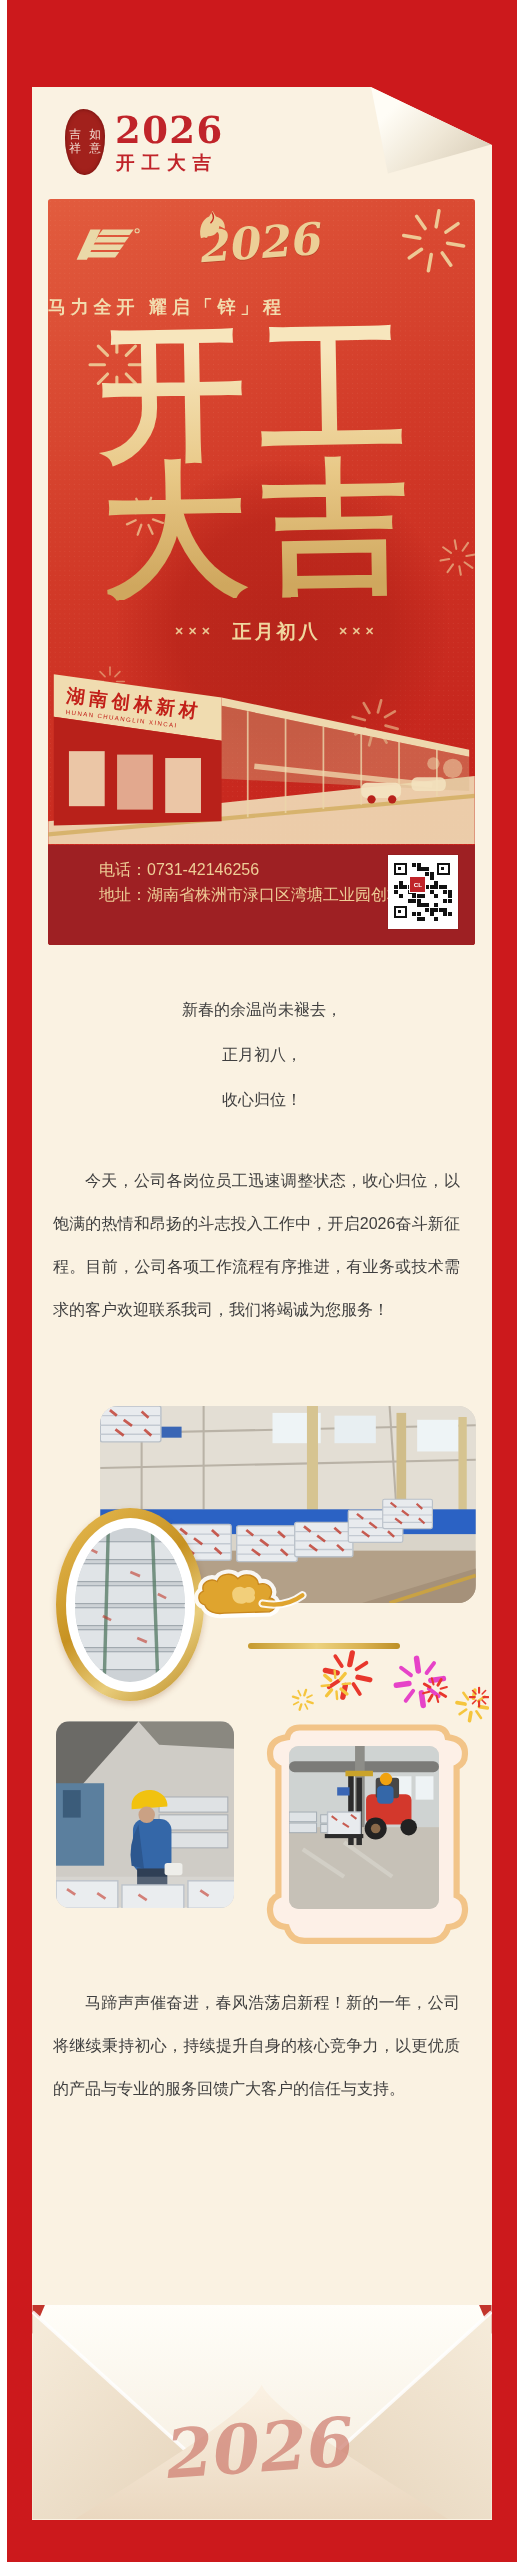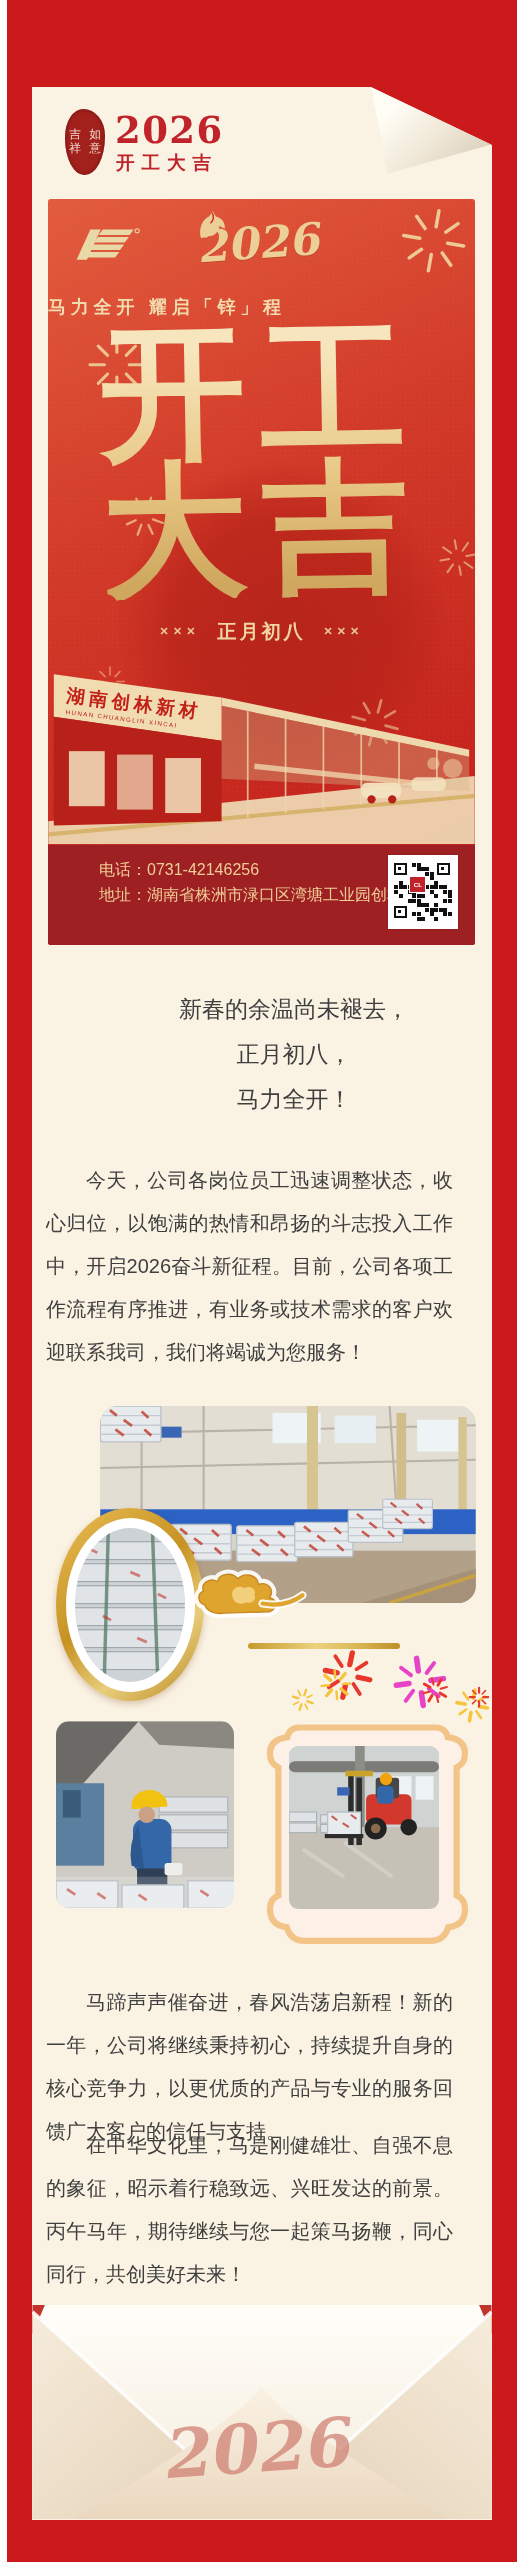--- a/index.html
+++ b/index.html
@@ -33,37 +33,37 @@
   #year-script{left:0;top:18px;width:427px;text-align:center;
      font-family:"DejaVu Serif","Liberation Serif",serif;font-style:italic;font-weight:bold;
      font-size:44px;color:#eccf97;transform:rotate(-4deg);text-shadow:0 0.7px 0 rgba(120,40,10,.35);}
   #slogan{left:0;top:96px;width:427px;font-size:18px;font-weight:700;
      color:#f2dcae;letter-spacing:4.8px;}
   #headline{left:0;top:123px;width:427px;text-align:center;font-weight:900;
      font-size:146px;line-height:138px;letter-spacing:15px;
      background:linear-gradient(180deg,#f7e6bd 10%,#e8c886 55%,#cfa75e 95%);
      -webkit-background-clip:text;background-clip:text;color:transparent;
      font-family:"DejaVu Serif","Liberation Serif",serif;transform:rotate(-1deg);}
-  #date-row{left:0;top:419px;width:427px;text-align:center;color:#f0d79f;font-size:19.3px;letter-spacing:2.8px;font-weight:600;}
+  #date-row{left:0;top:419px;width:427px;text-align:center;color:#f0d79f;font-size:19.3px;letter-spacing:2.8px;font-weight:600;padding-left:15px;}
   #date-row .deco{font-size:11px;letter-spacing:4.1px;vertical-align:2.8px;opacity:.9;}
   #factory{left:0;top:449px;}
   #info-band{left:0;top:646px;width:427px;height:100px;background:#9e2023;}
   .contact{left:51px;top:12.4px;font-size:16px;color:#eecd96;line-height:25px;white-space:nowrap;}
   .contact b{font-weight:400;}
   #qr-box{left:340px;top:9.6px;width:70px;height:74px;background:#ffffff;box-shadow:0 0 0 0.7px rgba(0,0,0,.08);}
   #qr-grid{left:6.2px;top:8.3px;width:58px;height:58px;position:absolute;}
   .qcell{position:absolute;width:4.1px;height:4.1px;background:#111;}
   .finder{position:absolute;width:12.4px;height:12.4px;border:2.8px solid #111;background:#fff;box-sizing:border-box;}
   .finder::after{content:"";position:absolute;left:2.1px;top:2.1px;width:2.8px;height:2.8px;background:#111;}
   #qr-logo{position:absolute;left:21.4px;top:21.4px;width:15px;height:15px;background:#c0242a;border:1.4px solid #fff;
      color:#fff;font-size:6.2px;font-weight:bold;display:flex;align-items:center;justify-content:center;}
   
   .center-lines{left:0;top:900px;width:460px;text-align:center;color:#3f3f3f;
-     font-size:23px;line-height:45px;margin-left:32px;}
-  .para{left:14px;width:407px;color:#3f3f3f;font-size:20px;line-height:43px;
+     font-size:16px;line-height:45px;}
+  .para{left:21px;width:407px;color:#3f3f3f;font-size:16px;line-height:43px;
      text-align:justify;text-indent:2em;margin:0;}
   #p1{top:1072px;} #p2{top:1894px;} #p3{top:2037px;}
   
   .photo{overflow:hidden;}
   #photo1{left:68px;top:1319px;width:376px;height:197px;border-radius:18px;}
   #inset-ellipse{left:24px;top:1421px;width:148px;height:193px;border-radius:50%;
      background:linear-gradient(140deg,#e8bd55,#c79222 45%,#e9cd7c 70%,#b8871d);
      display:flex;align-items:center;justify-content:center;box-shadow:0 2.8px 6.9px rgba(120,60,20,.25);}
   #inset-white{width:129px;height:174px;border-radius:50%;background:#ffffff;
      display:flex;align-items:center;justify-content:center;}
@@ -255,21 +255,21 @@
             <div class="finder" style="left: 43px; top: 0px;"></div>
           </div>
         <div id="qr-logo">CL</div>
       </div>
     </div>
   </div>
 
   <div class="center-lines abs">
     <div>新春的余温尚未褪去，</div>
     <div>正月初八，</div>
-    <div>马力全开！</div>
+    <div>收心归位！</div>
   </div>
 
   <p id="p1" class="para abs">今天，公司各岗位员工迅速调整状态，收心归位，以饱满的热情和昂扬的斗志投入工作中，开启2026奋斗新征程。目前，公司各项工作流程有序推进，有业务或技术需求的客户欢迎联系我司，我们将竭诚为您服务！</p>
 
   <div id="photo1" class="photo abs">
     <svg width="376" height="197" viewBox="0 0 545 286">
       <rect width="545" height="286" fill="#d9d4c9"></rect>
       <rect width="545" height="150" fill="#e3ded4"></rect>
       <g stroke="#b9b2a6" stroke-width="3">
           <line x1="60" y1="0" x2="60" y2="150"></line>
@@ -425,21 +425,20 @@
       <circle cx="126" cy="120" r="16" fill="#222"></circle>
         <circle cx="126" cy="120" r="7" fill="#8a6a4a"></circle>
       <circle cx="174" cy="118" r="12" fill="#222"></circle>
       <rect x="56" y="96" width="48" height="34" fill="#e8ebee" stroke="#b9c0c8" stroke-width="2"></rect>
       <path d="M62,102 l8,6 M78,112 l9,6 M90,100 l8,6" stroke="#c0392b" stroke-width="3" opacity=".8"></path>
       <rect x="52" y="128" width="56" height="6" fill="#2c2c2c"></rect>
     </svg>
   </div>
 
   <p id="p2" class="para abs">马蹄声声催奋进，春风浩荡启新程！新的一年，公司将继续秉持初心，持续提升自身的核心竞争力，以更优质的产品与专业的服务回馈广大客户的信任与支持。</p>
-  <p id="p3" class="para abs">在中华文化里，马是刚健雄壮、自强不息的象征，昭示着行稳致远、兴旺发达的前景。丙午马年，期待继续与您一起策马扬鞭，同心同行，共创美好未来！</p>
 
   <svg id="envelope" class="abs" width="460" height="214" viewBox="0 0 667 311">
     <defs>
       <linearGradient id="gt" x1="0" y1="0" x2="0" y2="1">
         <stop offset="0" stop-color="#fffef9"></stop>
           <stop offset="1" stop-color="#f4ebdb"></stop>
       </linearGradient>
       <linearGradient id="gl" x1="0" y1="0" x2="1" y2="1">
         <stop offset="0" stop-color="#f6ecdb"></stop>
           <stop offset="1" stop-color="#e3d0b6"></stop>

